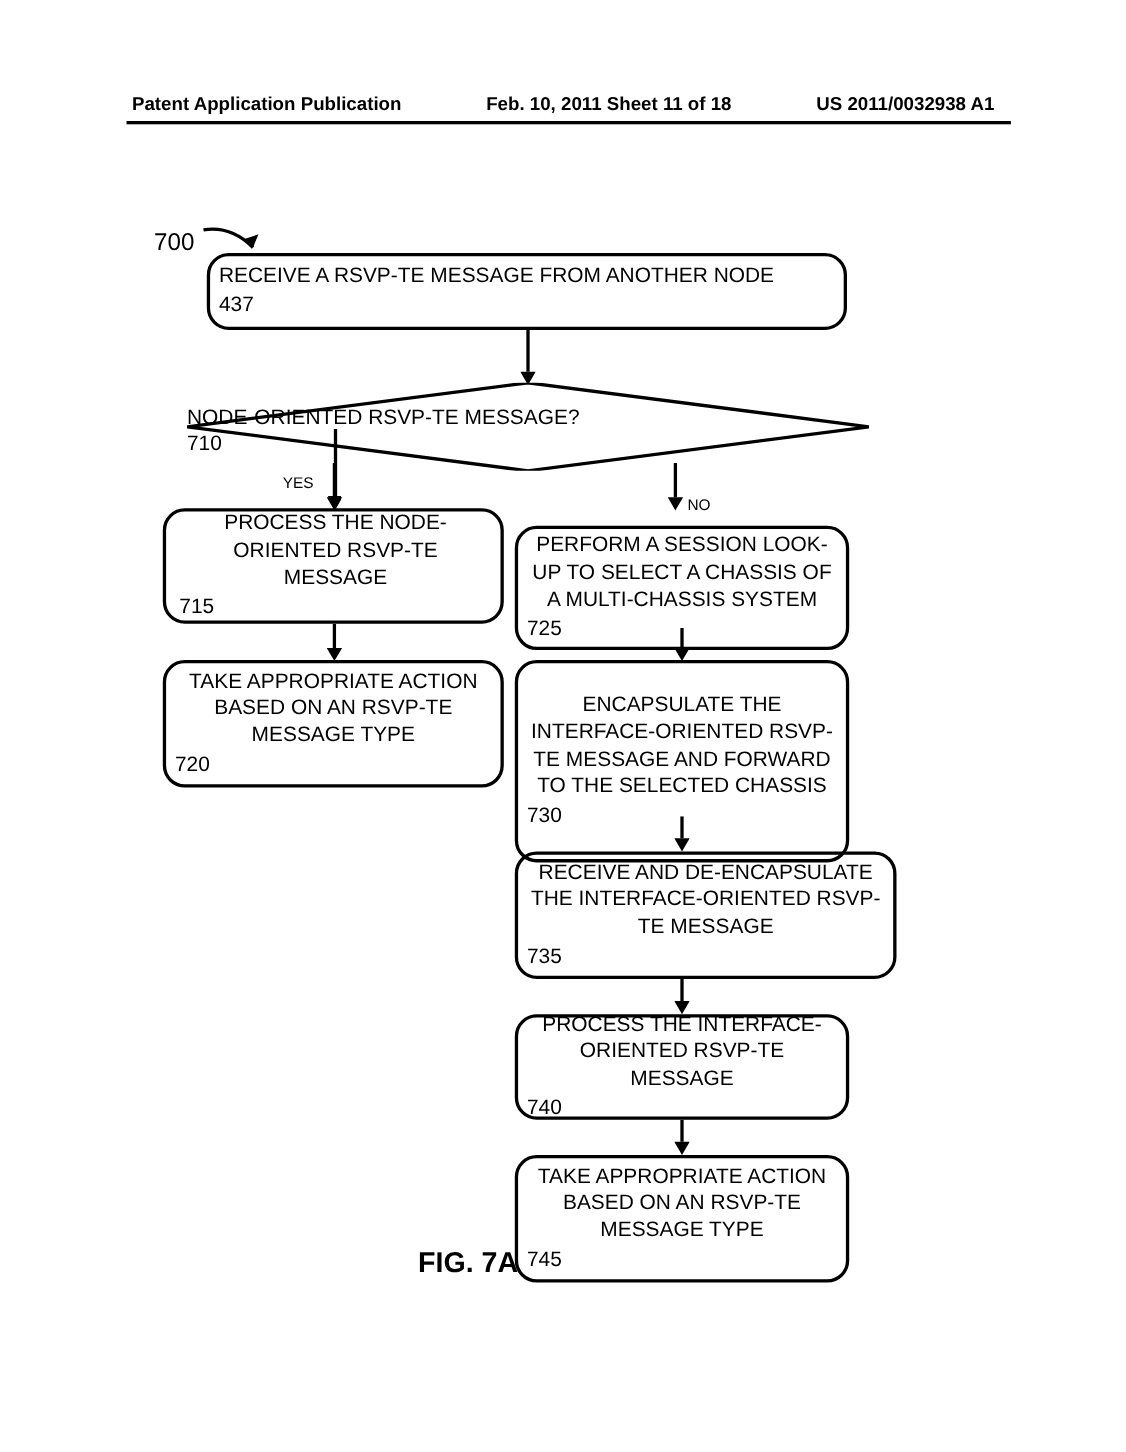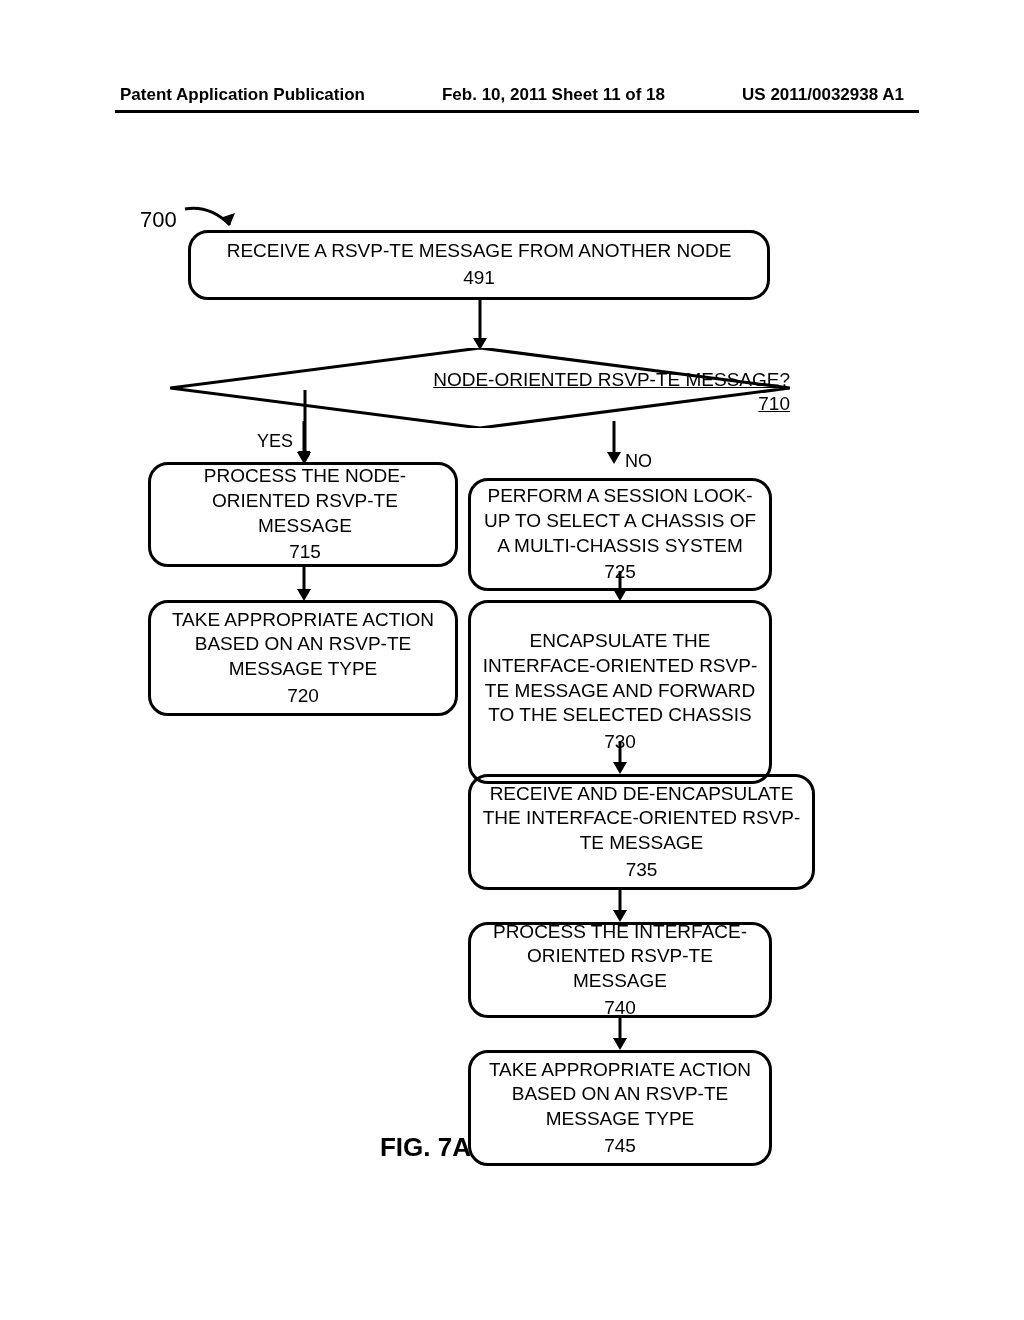--- a/index.html
+++ b/index.html
@@ -36,21 +36,21 @@
       font-size: 22px;
       font-weight: normal;
       margin-top: 12px;
     }
     .box {
       position: absolute;
       border: 3px solid black;
       border-radius: 20px;
       display: flex;
       flex-direction: column;
-      align-items: center;
+      align-items: flex-start;
       justify-content: center;
       text-align: center;
       font-size: 19px;
       line-height: 1.3;
       padding: 8px 8px;
     }
     .box-ref {
       margin-top: 2px;
     }
     .diamond {
@@ -61,34 +61,33 @@
       top: 348px;
     }
     .diamond svg {
       position: absolute;
       top: 0;
       left: 0;
     }
     .diamond-text {
       position: absolute;
       width: 100%;
-      text-align: right;
+      text-align: left;
       font-size: 19px;
       line-height: 1.3;
-      text-decoration: underline;
     }
     .diamond-label {
       top: 20px;
     }
     .diamond-ref {
       top: 44px;
     }
     .decision-label {
       position: absolute;
-      font-size: 18px;
+      font-size: 14px;
     }
     .figure-label {
       position: absolute;
       font-size: 26px;
       font-weight: bold;
       text-align: center;
       width: 100%;
       top: 1132px;
     }
     .arrow-svg {
@@ -106,21 +105,21 @@
 <div class="header-line"></div>
 
 <div class="diagram-ref">700</div>
 <svg class="arrow-svg" style="left:180px; top:195px;" width="70" height="45">
   <path d="M 5 14 Q 30 10 50 30" stroke="black" stroke-width="3" fill="none"></path>
   <polygon points="50,30 55,18 40,23" fill="black"></polygon>
 </svg>
 
 <div class="box" style="left:188px; top:230px; width:582px; height:70px;">
   <div>RECEIVE A RSVP-TE MESSAGE FROM ANOTHER NODE</div>
-  <div class="box-ref">491</div>
+  <div class="box-ref">437</div>
 </div>
 
 <svg class="arrow-svg" style="left:473px; top:300px;" width="14" height="52">
   <line x1="7" y1="0" x2="7" y2="38" stroke="black" stroke-width="3"></line>
   <polygon points="7,50 0,38 14,38" fill="black"></polygon>
 </svg>
 
 <div class="diamond">
   <svg width="620" height="80">
     <polygon points="310,0 620,40 310,80 0,40" fill="white" stroke="black" stroke-width="3"></polygon>

